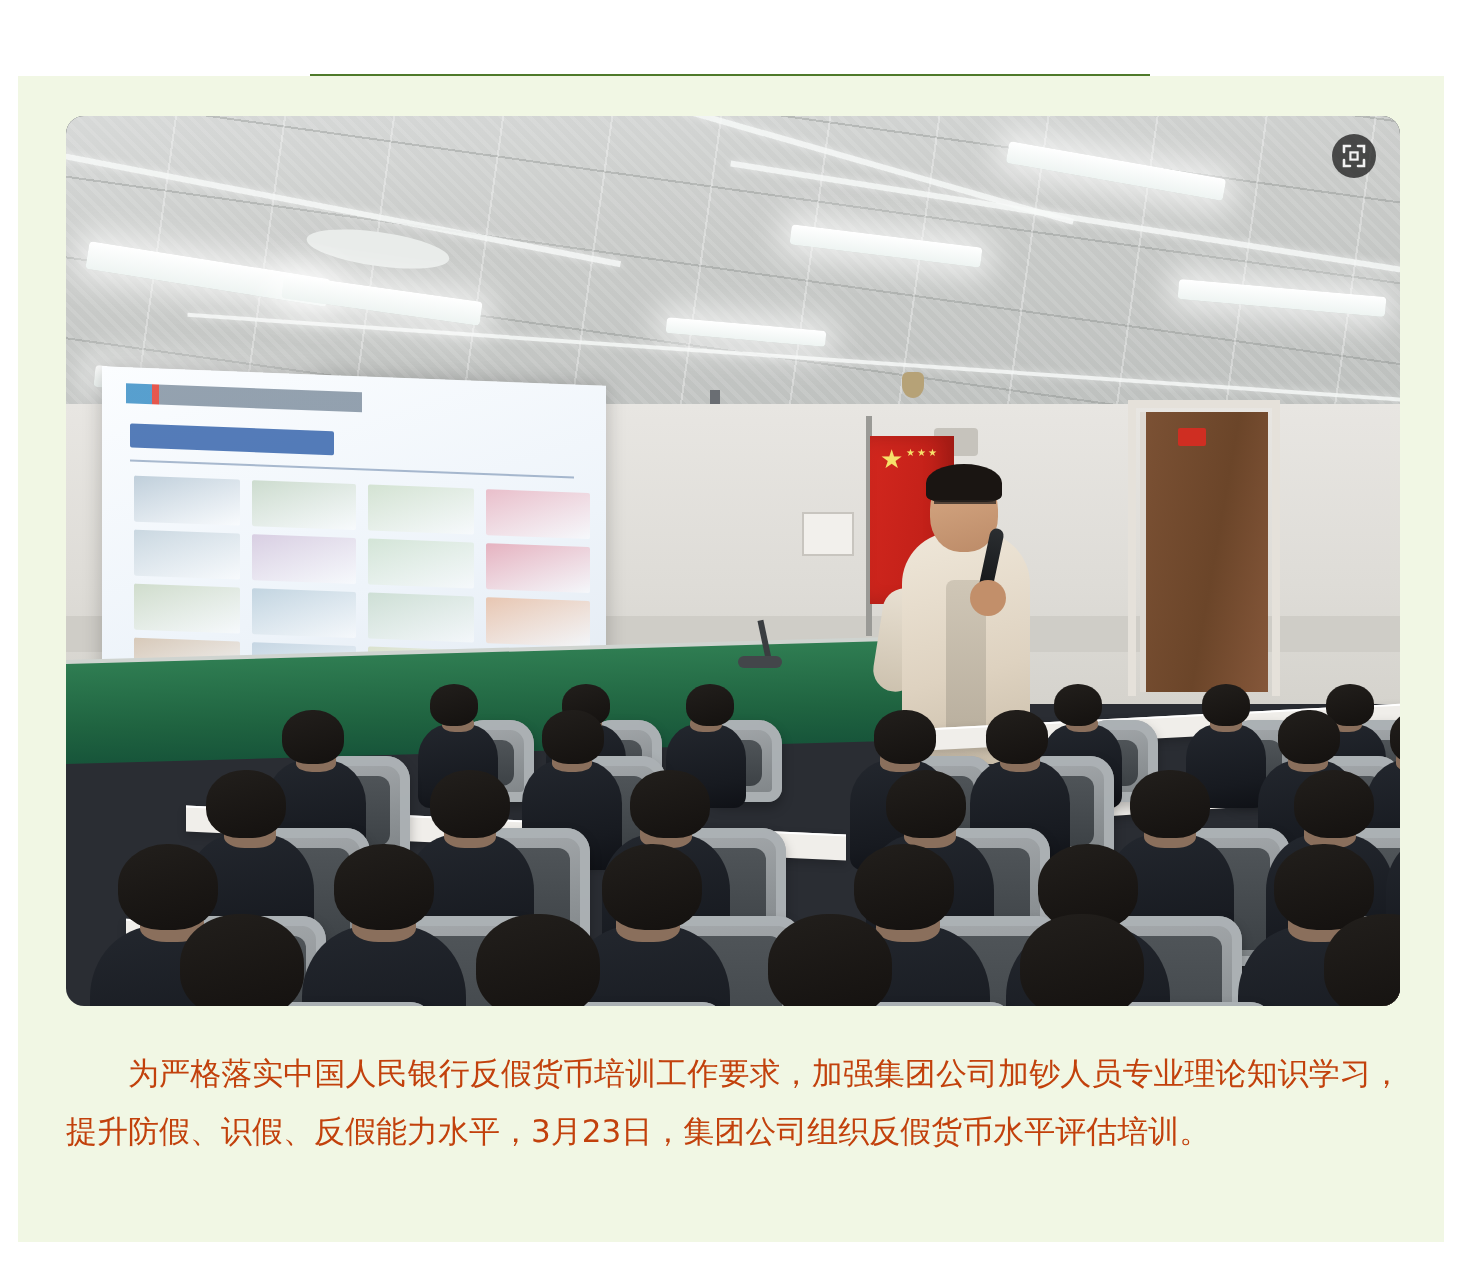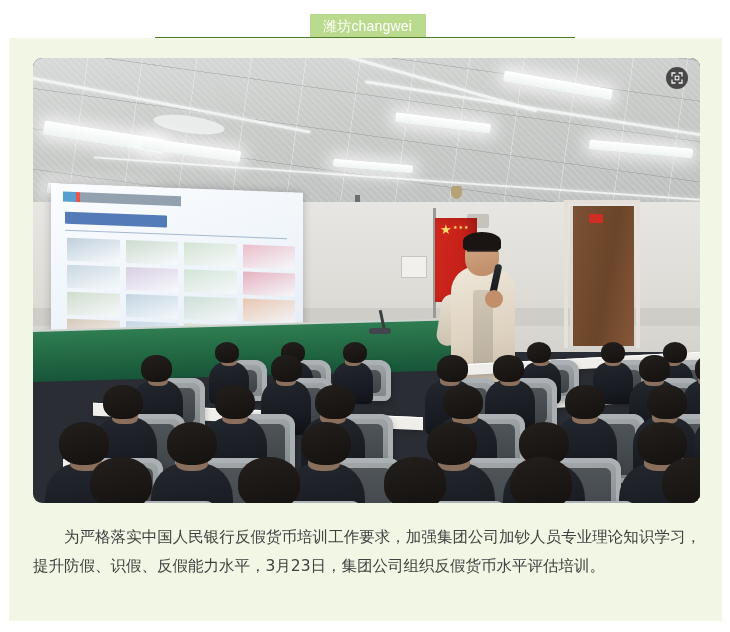--- a/index.html
+++ b/index.html
@@ -289,31 +289,30 @@
     display: flex; align-items: center; justify-content: center;
     cursor: pointer;
   }
 
   
   .caption {
     position: absolute; left: 24px; top: 485px;
     width: 668px;
     font-size: 15.5px;
     line-height: 29px;
-    color: #404040;
+    color: #c2410c;
     text-align: justify;
     text-indent: 2em;
     font-family: "DejaVu Sans", "Liberation Sans", sans-serif;
   }
 </style>
 </head>
 <body>
 
 <div class="header-strip">
-  <div class="title-badge">潍坊changwei</div>
   <div class="header-rule"></div>
 </div>
 
 <div class="card">
 
   <div class="photo-wrap">
     <div class="photo">
 
       <div class="ceiling">
         <div class="ceil-tiles"></div>

